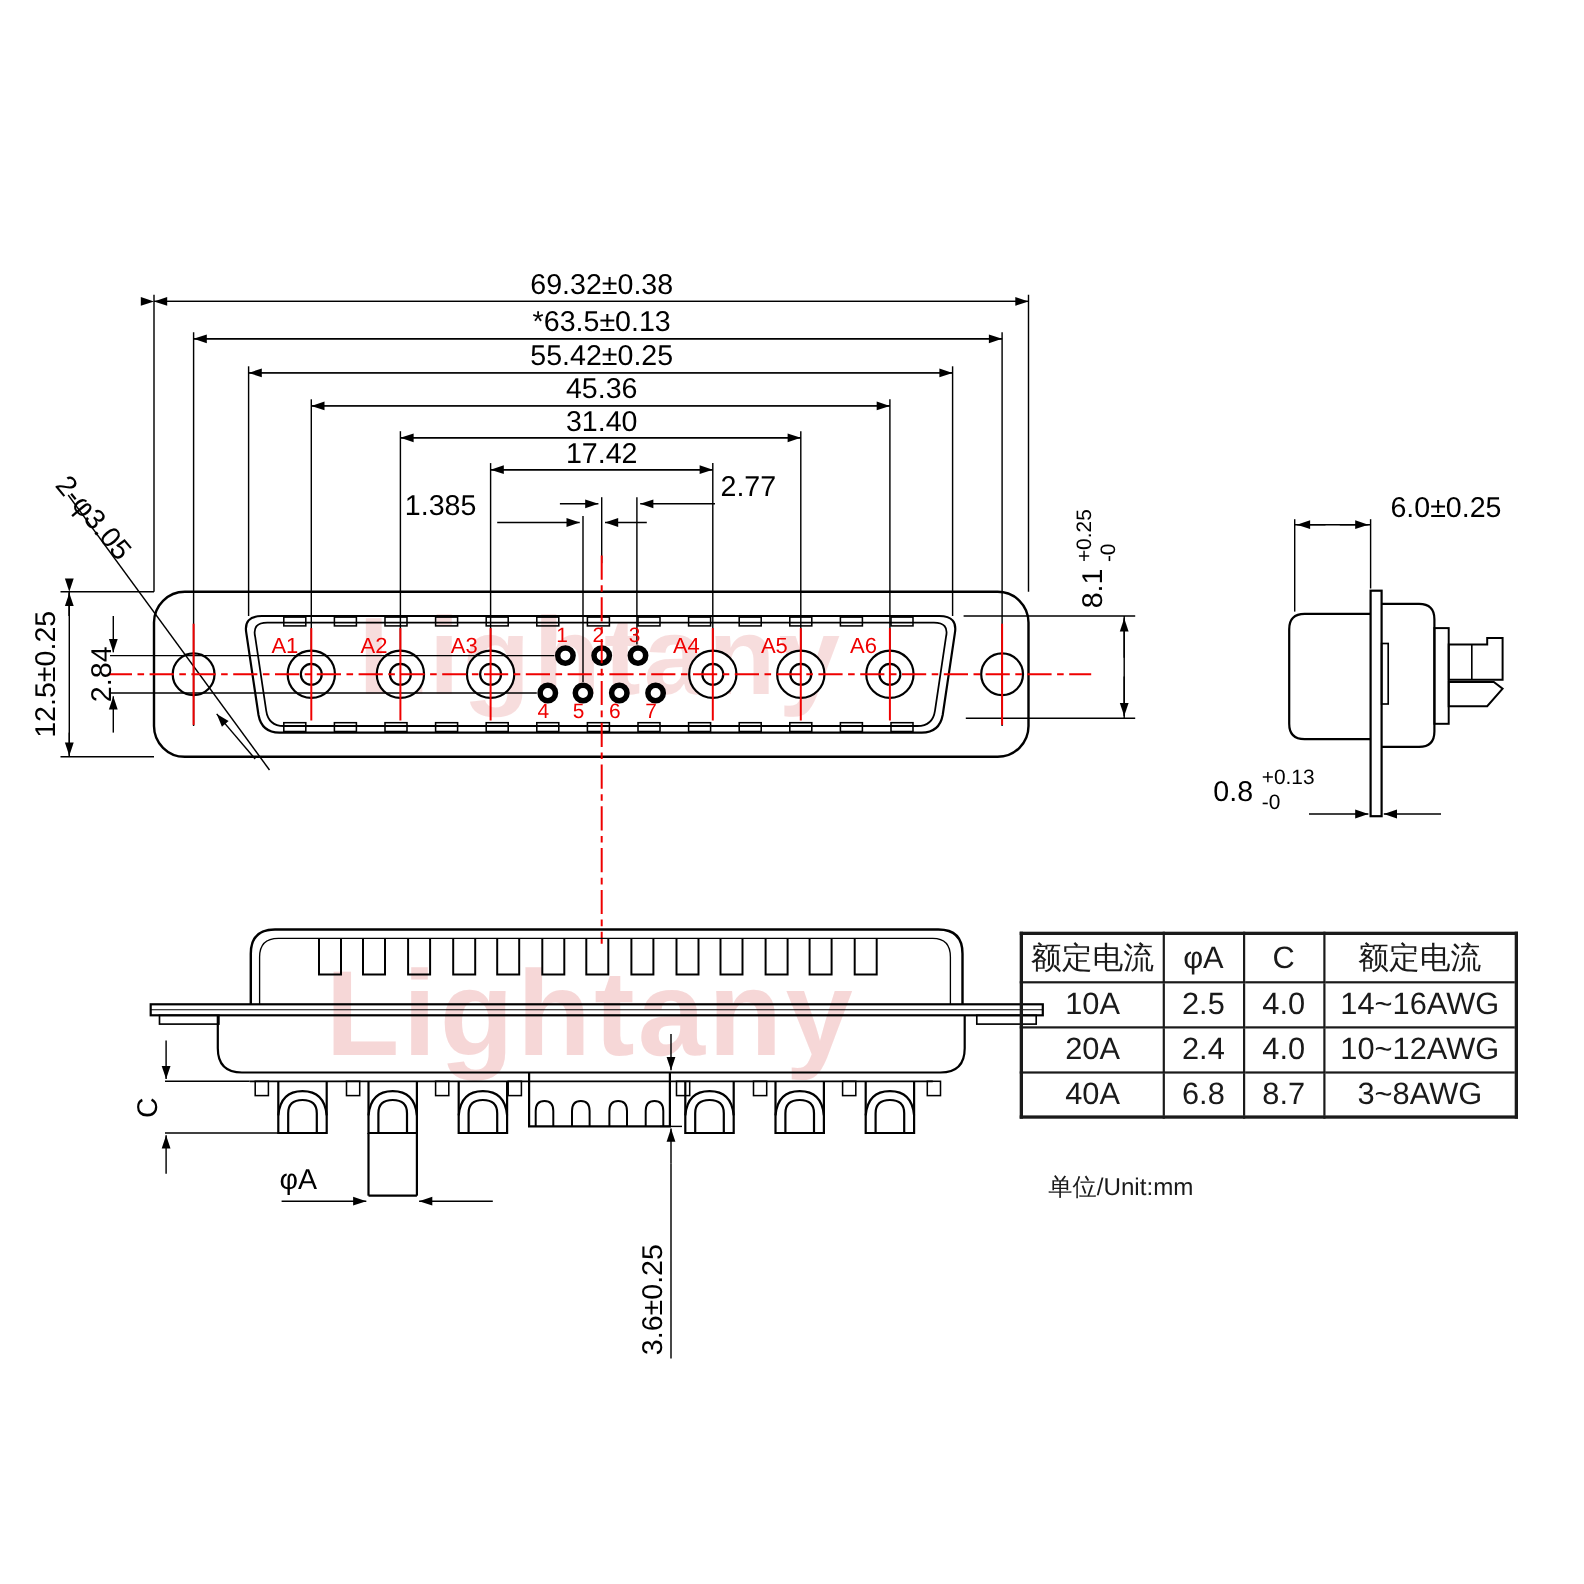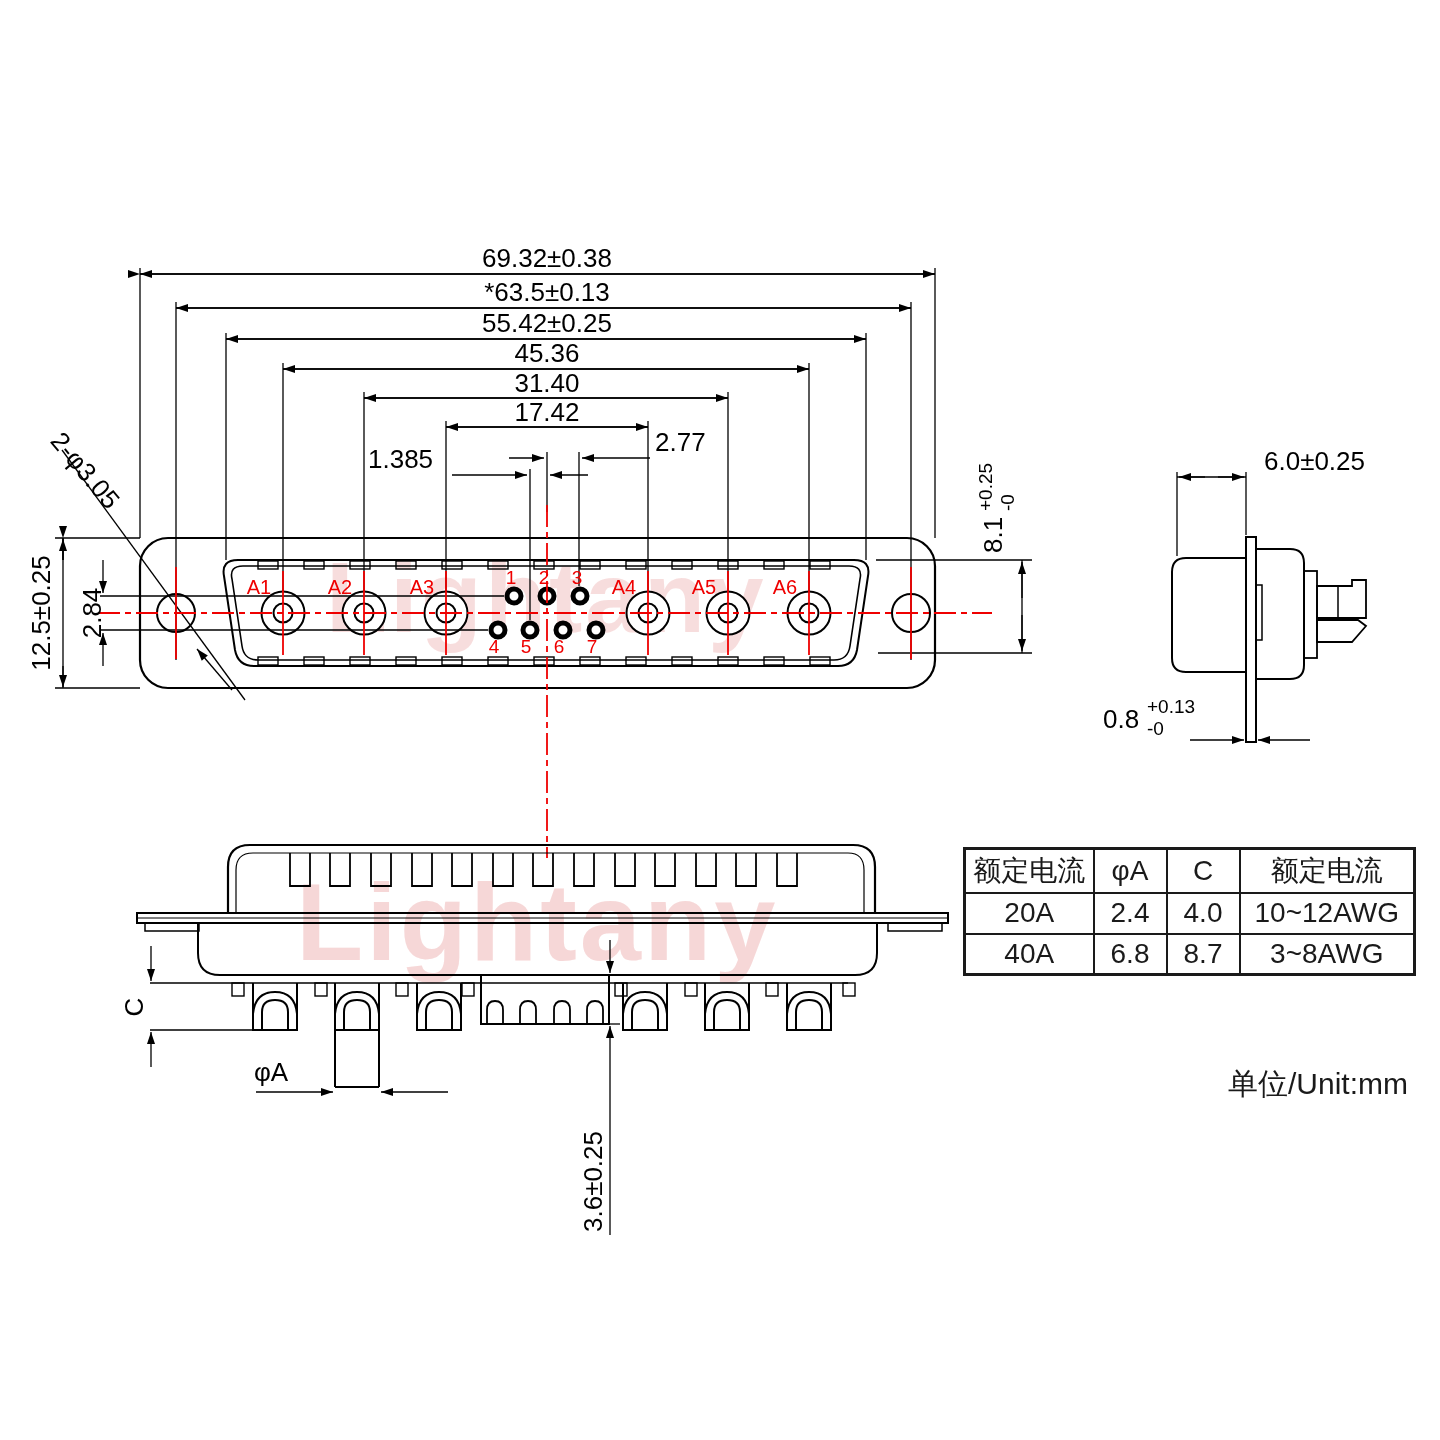--- a/index.html
+++ b/index.html
@@ -9,29 +9,29 @@
              font-family:"Liberation Sans", sans-serif;user-select:none;}
   #wm1{left:326px;top:540px;font-size:100px;opacity:.55;}
   #wm2{left:296px;top:858px;font-size:110px;opacity:.65;}
   svg{position:absolute;left:0;top:0;font-family:"Liberation Sans", sans-serif;}
   svg text{fill:#000;}
   .dimtxt{font-size:26px;}
   .dimtxt-sm{font-size:19px;}
   .redlbl{fill:#ef0000;font-size:20px;}
   .redlbl-sm{fill:#ef0000;font-size:19px;}
   
-  #spec{position:absolute;left:963px;top:847px;border-collapse:collapse;
+  #spec{position:absolute;left:927px;top:847px;border-collapse:collapse;
         font-size:28px;color:#1a1a1a;table-layout:fixed;border-radius:18px;}
   #spec td,#spec th{border:2px solid #1a1a1a;text-align:center;padding:0;
         font-weight:normal;white-space:nowrap;overflow:hidden;}
   #spec{border:3px solid #1a1a1a;}
   #spec tr{height:41px;}
   #spec tr.hdr{height:44px;}
-  #unit-note{position:absolute;left:953px;top:1064px;width:455px;text-align:right;
-             font-size:30px;color:#1a1a1a;}
+  #unit-note{position:absolute;left:953px;top:1064px;width:455px;text-align:left;
+             font-size:22px;color:#1a1a1a;}
 </style>
 </head>
 <body>
 
 <div id="canvas">
 
   <div id="wm1" class="watermark">Lightany</div>
   <div id="wm2" class="watermark">Lightany</div>
 
   <svg width="1440" height="1440" viewBox="0 0 1440 1440">
@@ -345,20 +345,26 @@
         <col style="width:175px">
       </colgroup>
     <tbody>
         <tr class="hdr">
       <th>额定电流</th>
       <th>φA</th>
       <th>C</th>
       <th>额定电流</th>
     </tr>
     <tr>
+      <td>10A</td>
+      <td>2.5</td>
+      <td>4.0</td>
+      <td>14~16AWG</td>
+    </tr>
+    <tr>
       <td>20A</td>
       <td>2.4</td>
       <td>4.0</td>
       <td>10~12AWG</td>
     </tr>
     <tr>
       <td>40A</td>
       <td>6.8</td>
       <td>8.7</td>
       <td>3~8AWG</td>

